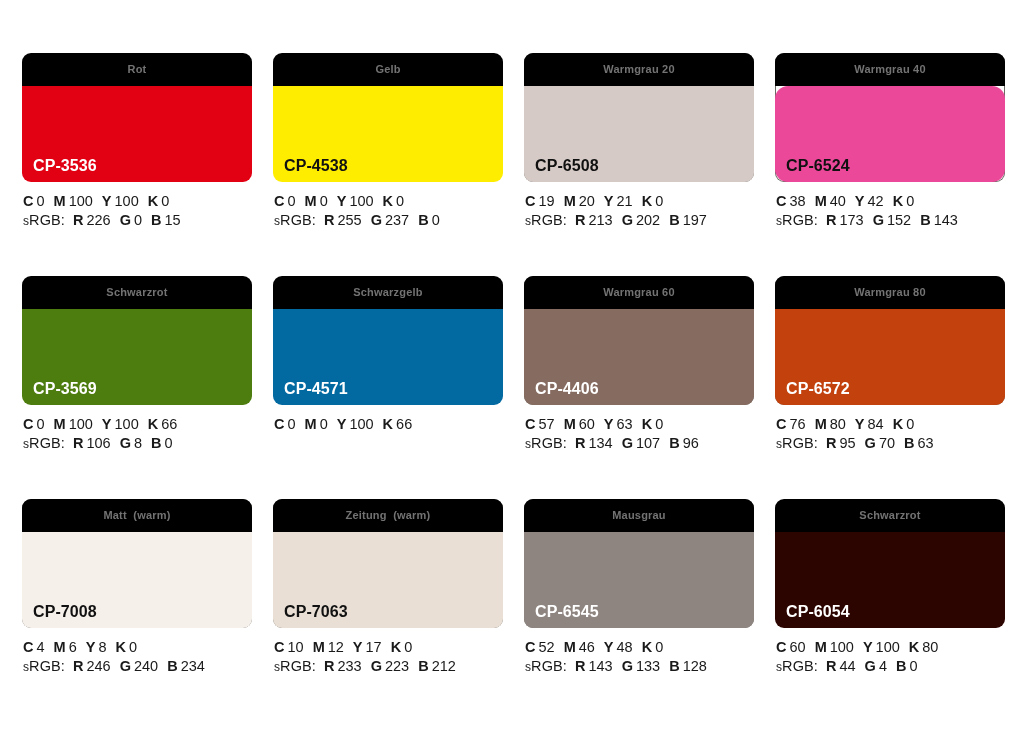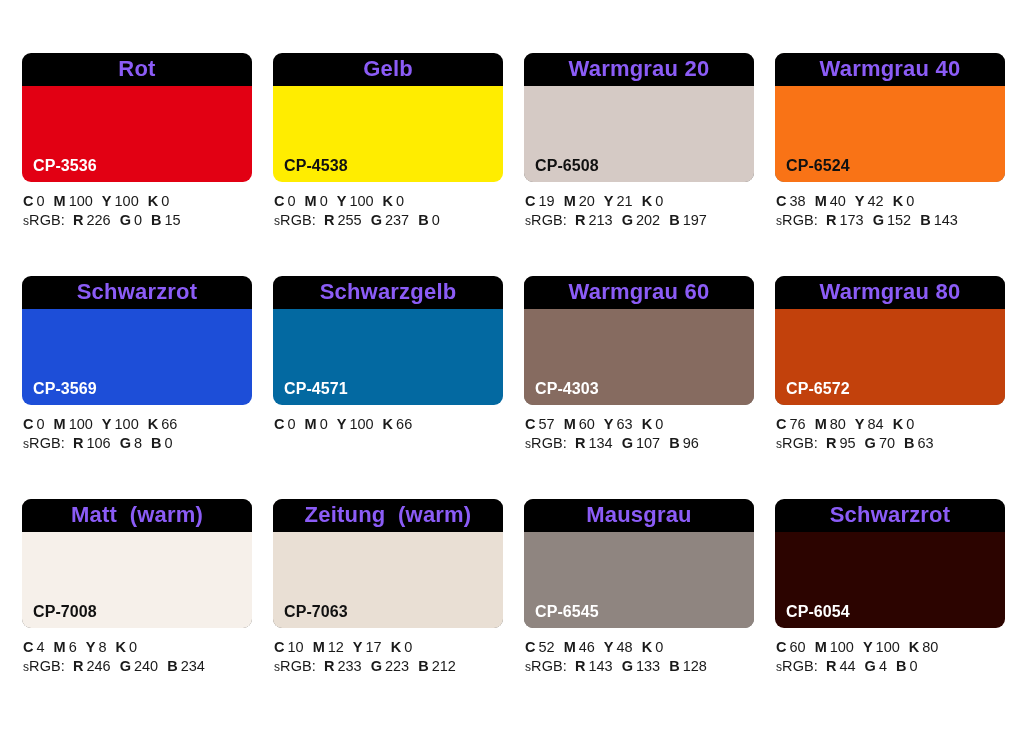--- a/index.html
+++ b/index.html
@@ -55,22 +55,22 @@
   .card-header {
     height: 33px;
     background: #000000;
     display: flex;
     align-items: center;
     justify-content: center;
     box-sizing: border-box;
     padding: 0 6px;
   }
   .card-header .title {
-    color: #8b5cf6;
-    font-size: 22px;
+    color: #737373;
+    font-size: 11px;
     font-weight: bold;
     letter-spacing: 0.2px;
     white-space: pre;
     line-height: 1;
     margin-top: -1px;
   }
 
   .card-body {
     height: 96px;
     position: relative;
@@ -162,35 +162,35 @@
         <div class="values">
           <div class="vline"><span class="k">C</span><span class="v">19</span><span class="k">M</span><span class="v">20</span><span class="k">Y</span><span class="v">21</span><span class="k">K</span><span class="v">0</span></div>
           <div class="vline"><span class="lbl"><span class="sc">s</span><span>RGB:</span></span><span class="k">R</span><span class="v">213</span><span class="k">G</span><span class="v">202</span><span class="k">B</span><span class="v">197</span></div>
         </div>
       </div>
       <div class="swatch">
         <div class="card outlined">
           <div class="card-header">
             <span class="title">Warmgrau 40</span>
           </div>
-          <div class="card-body" style="background: #f97316;">
+          <div class="card-body" style="background: #ec4899; border-radius: 13px;">
             <div class="cp-code dark">CP-6524</div>
           </div>
         </div>
         <div class="values">
           <div class="vline"><span class="k">C</span><span class="v">38</span><span class="k">M</span><span class="v">40</span><span class="k">Y</span><span class="v">42</span><span class="k">K</span><span class="v">0</span></div>
           <div class="vline"><span class="lbl"><span class="sc">s</span><span>RGB:</span></span><span class="k">R</span><span class="v">173</span><span class="k">G</span><span class="v">152</span><span class="k">B</span><span class="v">143</span></div>
         </div>
       </div>
       <div class="swatch">
         <div class="card">
           <div class="card-header">
             <span class="title">Schwarzrot</span>
           </div>
-          <div class="card-body" style="background: #1d4ed8;">
+          <div class="card-body" style="background: #4d7c0f;">
             <div class="cp-code light">CP-3569</div>
           </div>
         </div>
         <div class="values">
           <div class="vline"><span class="k">C</span><span class="v">0</span><span class="k">M</span><span class="v">100</span><span class="k">Y</span><span class="v">100</span><span class="k">K</span><span class="v">66</span></div>
           <div class="vline"><span class="lbl"><span class="sc">s</span><span>RGB:</span></span><span class="k">R</span><span class="v">106</span><span class="k">G</span><span class="v">8</span><span class="k">B</span><span class="v">0</span></div>
         </div>
       </div>
       <div class="swatch">
         <div class="card">
@@ -204,21 +204,21 @@
         <div class="values">
           <div class="vline"><span class="k">C</span><span class="v">0</span><span class="k">M</span><span class="v">0</span><span class="k">Y</span><span class="v">100</span><span class="k">K</span><span class="v">66</span></div>
         </div>
       </div>
       <div class="swatch">
         <div class="card outlined">
           <div class="card-header">
             <span class="title">Warmgrau 60</span>
           </div>
           <div class="card-body" style="background: rgb(134, 107, 96);">
-            <div class="cp-code light">CP-4303</div>
+            <div class="cp-code light">CP-4406</div>
           </div>
         </div>
         <div class="values">
           <div class="vline"><span class="k">C</span><span class="v">57</span><span class="k">M</span><span class="v">60</span><span class="k">Y</span><span class="v">63</span><span class="k">K</span><span class="v">0</span></div>
           <div class="vline"><span class="lbl"><span class="sc">s</span><span>RGB:</span></span><span class="k">R</span><span class="v">134</span><span class="k">G</span><span class="v">107</span><span class="k">B</span><span class="v">96</span></div>
         </div>
       </div>
       <div class="swatch">
         <div class="card outlined">
           <div class="card-header">

